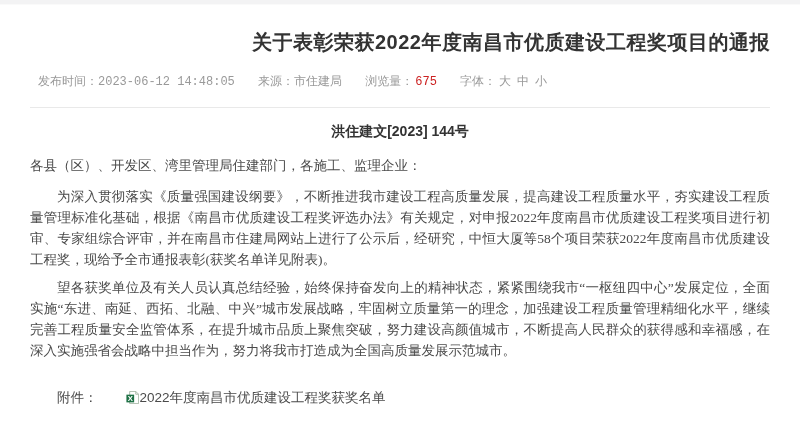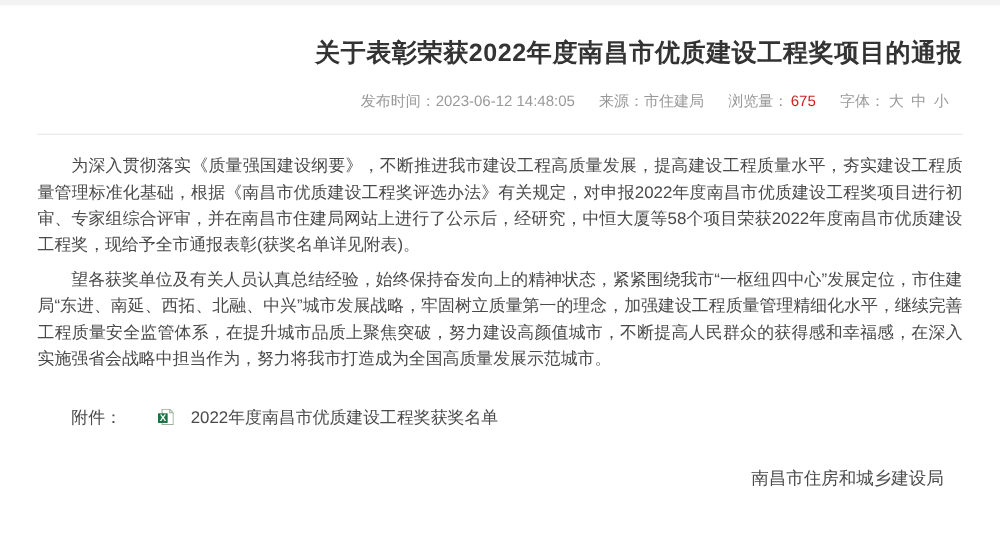--- a/index.html
+++ b/index.html
@@ -20,23 +20,24 @@
   .title {
     margin-top: 24px;
     text-align: right;
     font-size: 20px;
     font-weight: bold;
     color: #333333;
     letter-spacing: 0.5px;
   }
   .meta {
     margin-top: 17px;
-    text-align: right;
+    text-align: left;
     font-size: 12px;
     color: #999999;
+    font-family: Liberation Mono, monospace;
   }
   .meta .meta-group { margin: 0 8px; white-space: nowrap; }
   .meta .views { color: #cc2222; margin-left: 2px; }
   .meta .fontopt { margin: 0 3px; cursor: pointer; color: #999999; }
   .divider {
     margin-top: 17px;
     border: none;
     border-top: 1px solid #e9e9e9;
   }
   .docnum {
@@ -52,36 +53,36 @@
     color: #4a4a4a;
     line-height: 21px;
   }
   .salutation {
     margin-bottom: 10px;
   }
   .para {
     text-indent: 2em;
     margin-bottom: 7px;
     text-align: justify;
+    font-family: Liberation Serif, serif;
   }
   .attachment {
     margin-top: 26px;
     text-indent: 2em;
     white-space: nowrap;
   }
   .attachment .xls-icon {
     display: inline-block;
     vertical-align: -2px;
     margin: 0 1px;
   }
   .attachment a {
     color: #4a4a4a;
     text-decoration: none;
     cursor: pointer;
-    padding-left: 13px;
   }
   .signature-block {
     margin-top: 26px;
     padding-right: 15px;
     text-align: right;
     font-size: 14px;
     color: #4a4a4a;
   }
 </style>
 </head>
@@ -95,24 +96,26 @@
 
   <div class="meta">
     <span class="meta-group"><span>发布时间：</span><span>2023-06-12 14:48:05</span></span>
     <span class="meta-group"><span>来源：</span><span>市住建局</span></span>
     <span class="meta-group"><span>浏览量：</span><span class="views">675</span></span>
     <span class="meta-group"><span>字体：</span><span class="fontopt">大</span><span class="fontopt">中</span><span class="fontopt">小</span></span>
   </div>
 
   <hr class="divider">
 
+  <div class="docnum">洪住建文[2023] 144号</div>
 
   <div class="body-text">
+    <p class="salutation">各县（区）、开发区、湾里管理局住建部门，各施工、监理企业：</p>
     <p class="para">为深入贯彻落实《质量强国建设纲要》，不断推进我市建设工程高质量发展，提高建设工程质量水平，夯实建设工程质量管理标准化基础，根据《南昌市优质建设工程奖评选办法》有关规定，对申报2022年度南昌市优质建设工程奖项目进行初审、专家组综合评审，并在南昌市住建局网站上进行了公示后，经研究，中恒大厦等58个项目荣获2022年度南昌市优质建设工程奖，现给予全市通报表彰(获奖名单详见附表)。</p>
-    <p class="para">望各获奖单位及有关人员认真总结经验，始终保持奋发向上的精神状态，紧紧围绕我市“一枢纽四中心”发展定位，市住建局“东进、南延、西拓、北融、中兴”城市发展战略，牢固树立质量第一的理念，加强建设工程质量管理精细化水平，继续完善工程质量安全监管体系，在提升城市品质上聚焦突破，努力建设高颜值城市，不断提高人民群众的获得感和幸福感，在深入实施强省会战略中担当作为，努力将我市打造成为全国高质量发展示范城市。</p>
+    <p class="para">望各获奖单位及有关人员认真总结经验，始终保持奋发向上的精神状态，紧紧围绕我市“一枢纽四中心”发展定位，全面实施“东进、南延、西拓、北融、中兴”城市发展战略，牢固树立质量第一的理念，加强建设工程质量管理精细化水平，继续完善工程质量安全监管体系，在提升城市品质上聚焦突破，努力建设高颜值城市，不断提高人民群众的获得感和幸福感，在深入实施强省会战略中担当作为，努力将我市打造成为全国高质量发展示范城市。</p>
 
     <p class="attachment">
       <span>附件：</span><span class="xls-icon"><svg width="13" height="13" viewBox="0 0 16 16">
             <path d="M4.5 0.5 h7.5 l3.5 3.5 v11.5 h-11 z" fill="#ffffff" stroke="#9aae9a" stroke-width="1"></path>
             <path d="M12 0.5 v3.5 h3.5" fill="none" stroke="#9aae9a" stroke-width="1"></path>
             <rect x="0.5" y="4.5" width="9.5" height="9.5" fill="#1e7145"></rect>
             <text x="5.3" y="12.2" fill="#ffffff" font-size="9.5" font-weight="bold" text-anchor="middle" font-family="Liberation Sans, sans-serif">X</text>
           </svg></span><a>2022年度南昌市优质建设工程奖获奖名单</a>
     </p>
 

